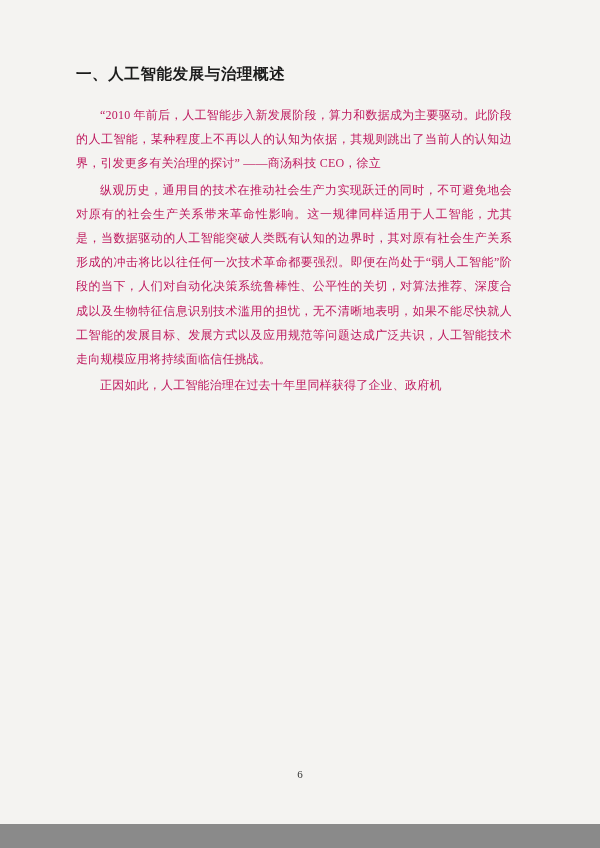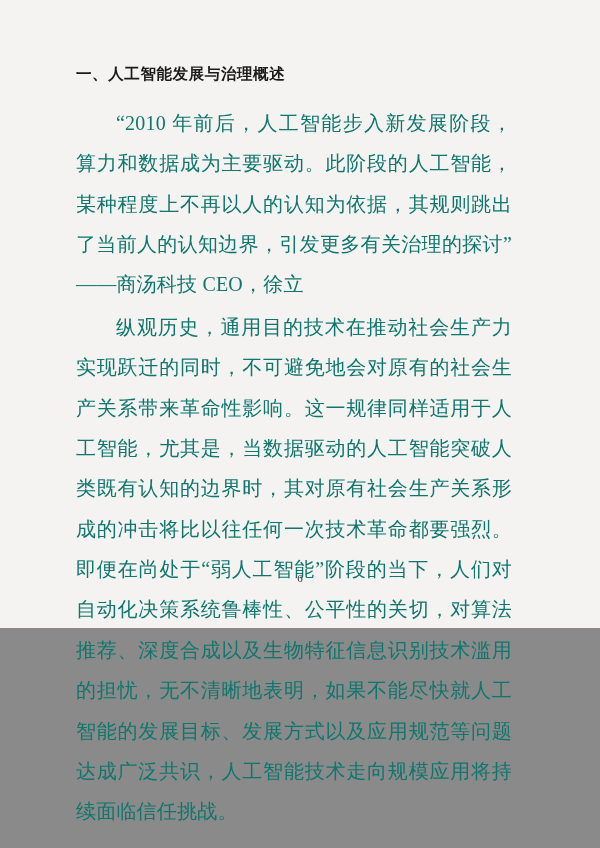--- a/index.html
+++ b/index.html
@@ -9,21 +9,21 @@
   }
   body {
     width: 600px;
     height: 848px;
     overflow: hidden;
     font-family: "Liberation Serif", "DejaVu Serif", serif;
   }
   .page {
     position: relative;
     width: 600px;
-    height: 628px;
+    height: 824px;
     background: #f4f3f1;
     box-sizing: border-box;
   }
   .page-inner {
     position: absolute;
     left: 0;
     top: 0;
     right: 0;
     bottom: 0;
     padding: 62px 72px 40px 76px;
@@ -33,22 +33,22 @@
     font-family: "Liberation Serif", "DejaVu Serif", serif;
     font-weight: bold;
     font-size: 15.5px;
     color: #1b1b1b;
     letter-spacing: 0.6px;
     margin: 0 0 16px 0;
     line-height: 1.6;
   }
   .para {
     font-family: "Liberation Serif", "DejaVu Serif", serif;
-    font-size: 20px;
-    color: #0f766e;
+    font-size: 12px;
+    color: #be185d;
     line-height: 2.02;
     margin: 0 16px 2px 0;
     text-align: justify;
     text-justify: inter-ideograph;
     text-indent: 2em;
     letter-spacing: 0.2px;
   }
   .para:last-of-type {
     margin-bottom: 0;
   }
@@ -66,17 +66,18 @@
 </head>
 <body>
 
 <div class="page">
   <div class="page-inner">
 
     <h1 class="doc-heading">一、人工智能发展与治理概述</h1>
 
     <p class="para">“2010 年前后，人工智能步入新发展阶段，算力和数据成为主要驱动。此阶段的人工智能，某种程度上不再以人的认知为依据，其规则跳出了当前人的认知边界，引发更多有关治理的探讨” ——商汤科技 CEO，徐立</p>
     <p class="para">纵观历史，通用目的技术在推动社会生产力实现跃迁的同时，不可避免地会对原有的社会生产关系带来革命性影响。这一规律同样适用于人工智能，尤其是，当数据驱动的人工智能突破人类既有认知的边界时，其对原有社会生产关系形成的冲击将比以往任何一次技术革命都要强烈。即便在尚处于“弱人工智能”阶段的当下，人们对自动化决策系统鲁棒性、公平性的关切，对算法推荐、深度合成以及生物特征信息识别技术滥用的担忧，无不清晰地表明，如果不能尽快就人工智能的发展目标、发展方式以及应用规范等问题达成广泛共识，人工智能技术走向规模应用将持续面临信任挑战。</p>
+    <p class="para">正因如此，人工智能治理在过去十年里同样获得了企业、政府机</p>
 
   </div>
 
   <div class="page-number">6</div>
 </div>
 
 </body></html>

